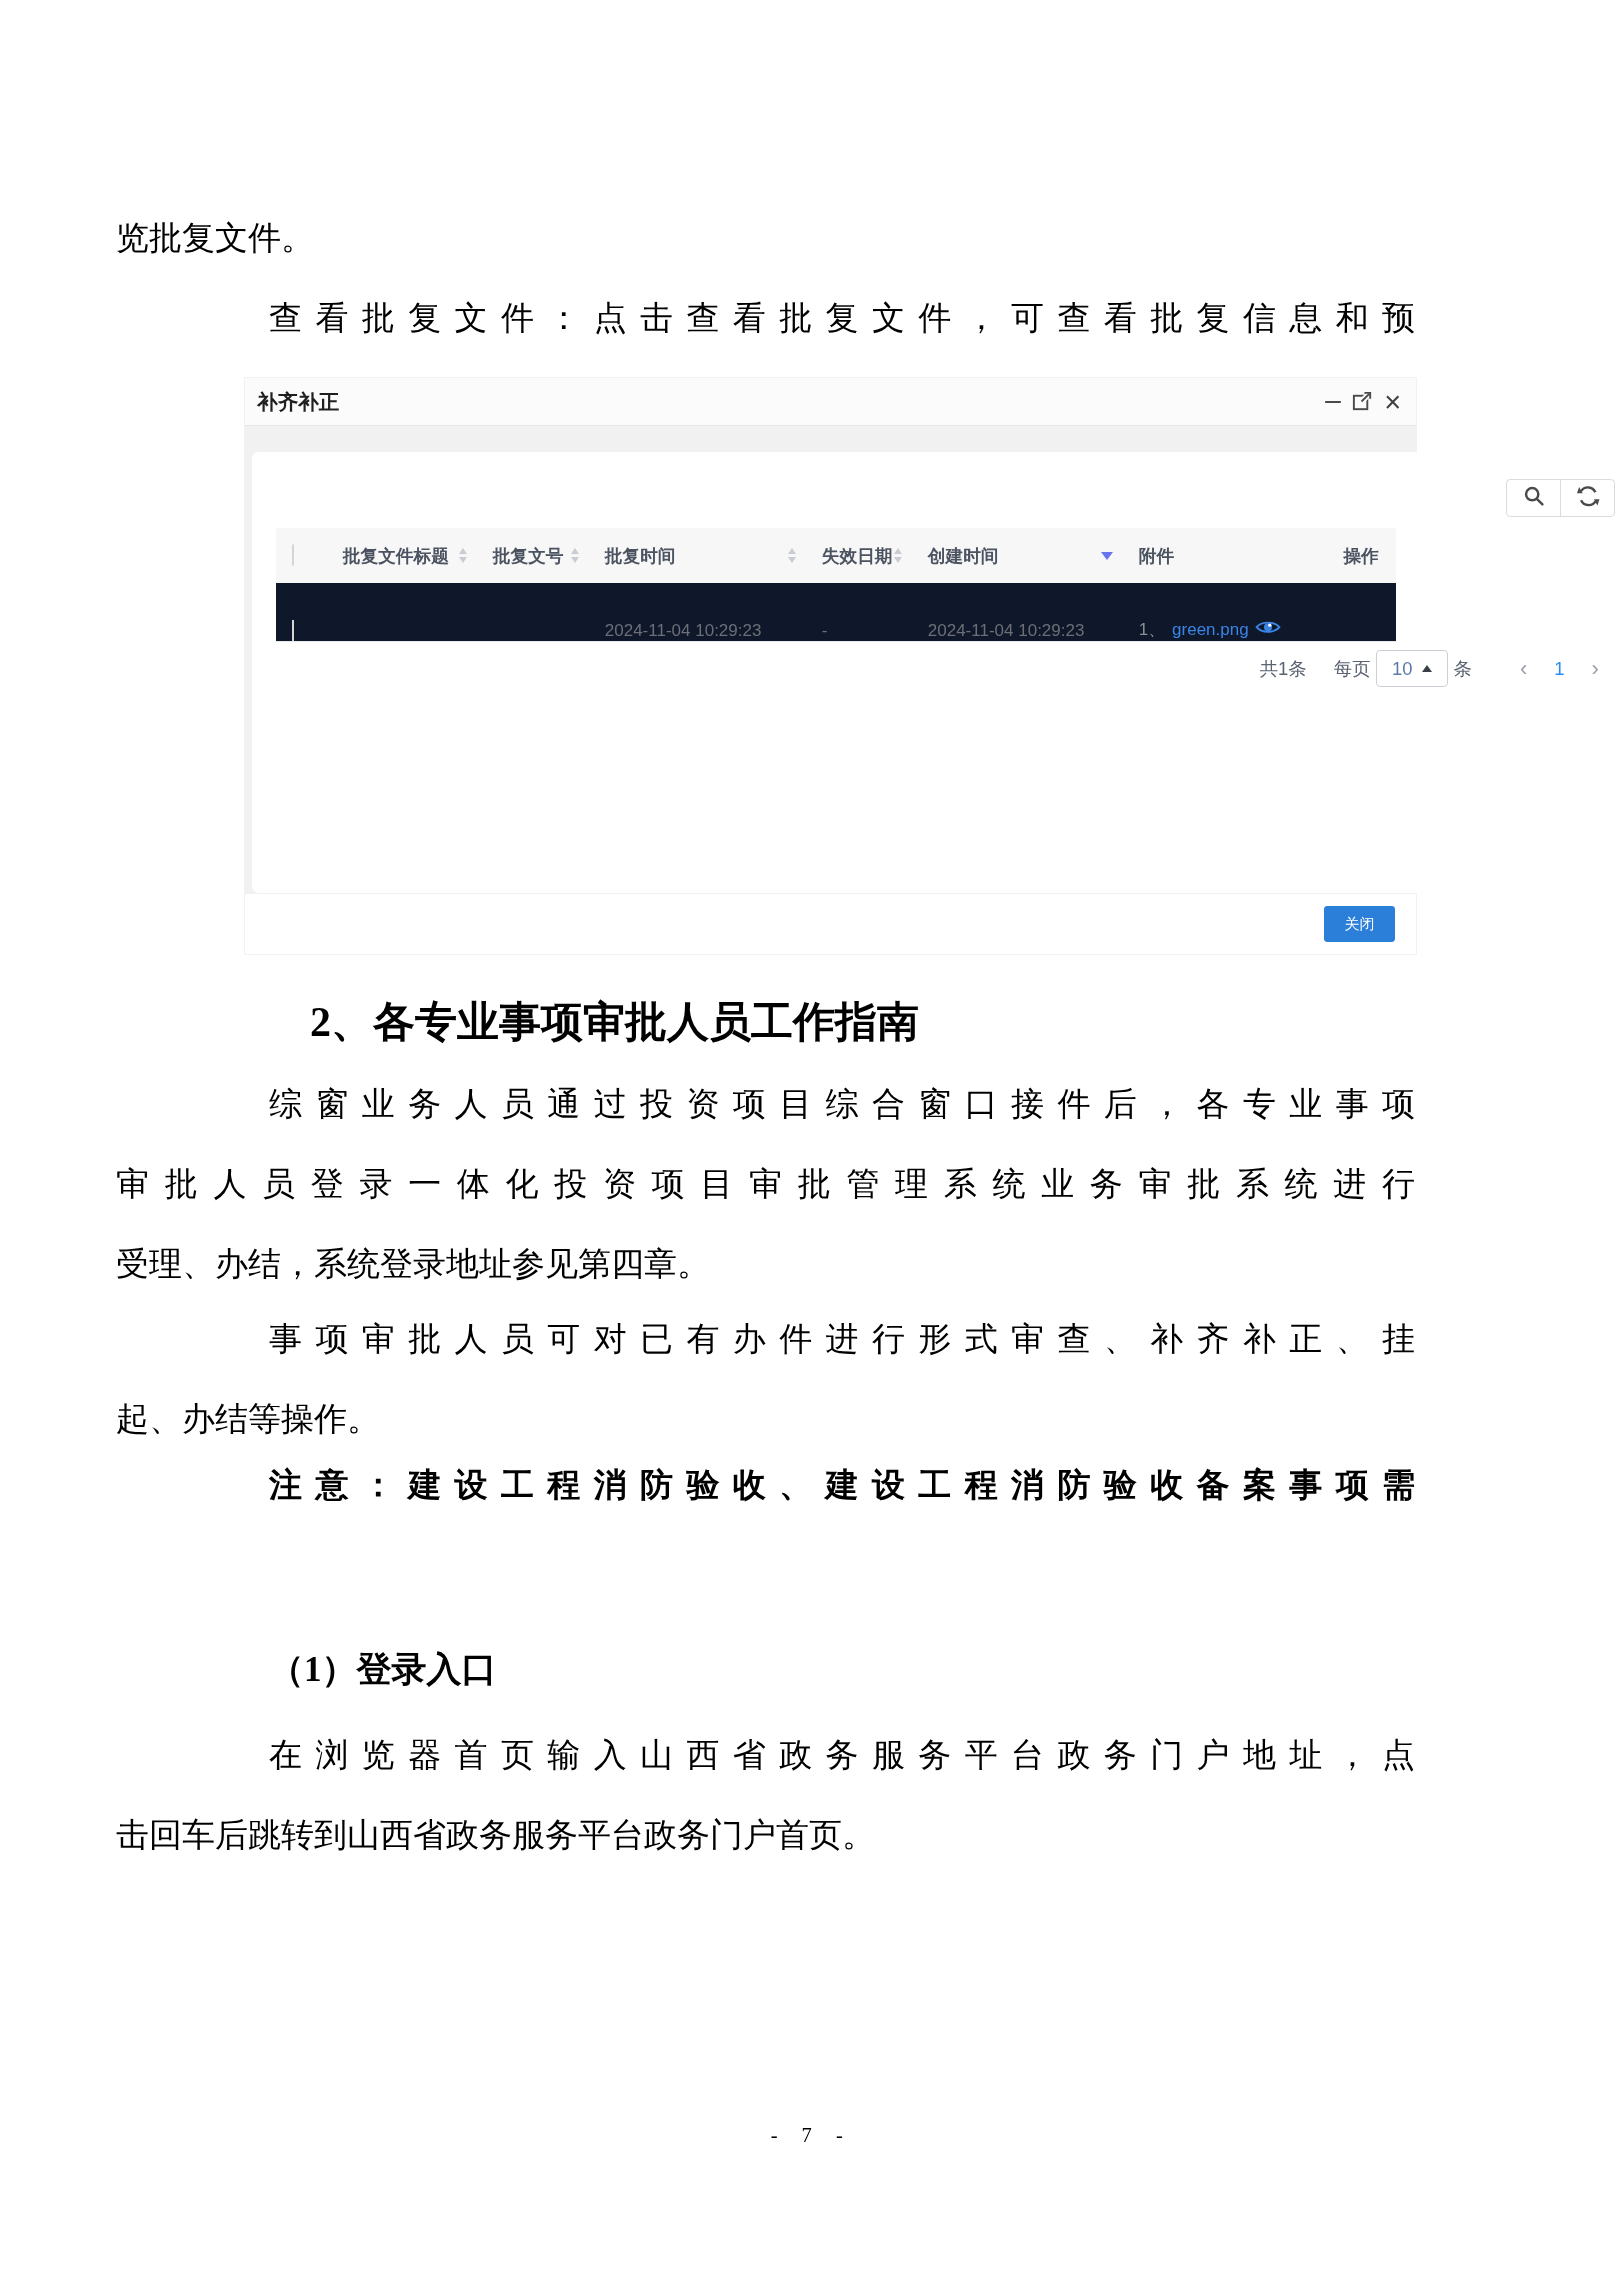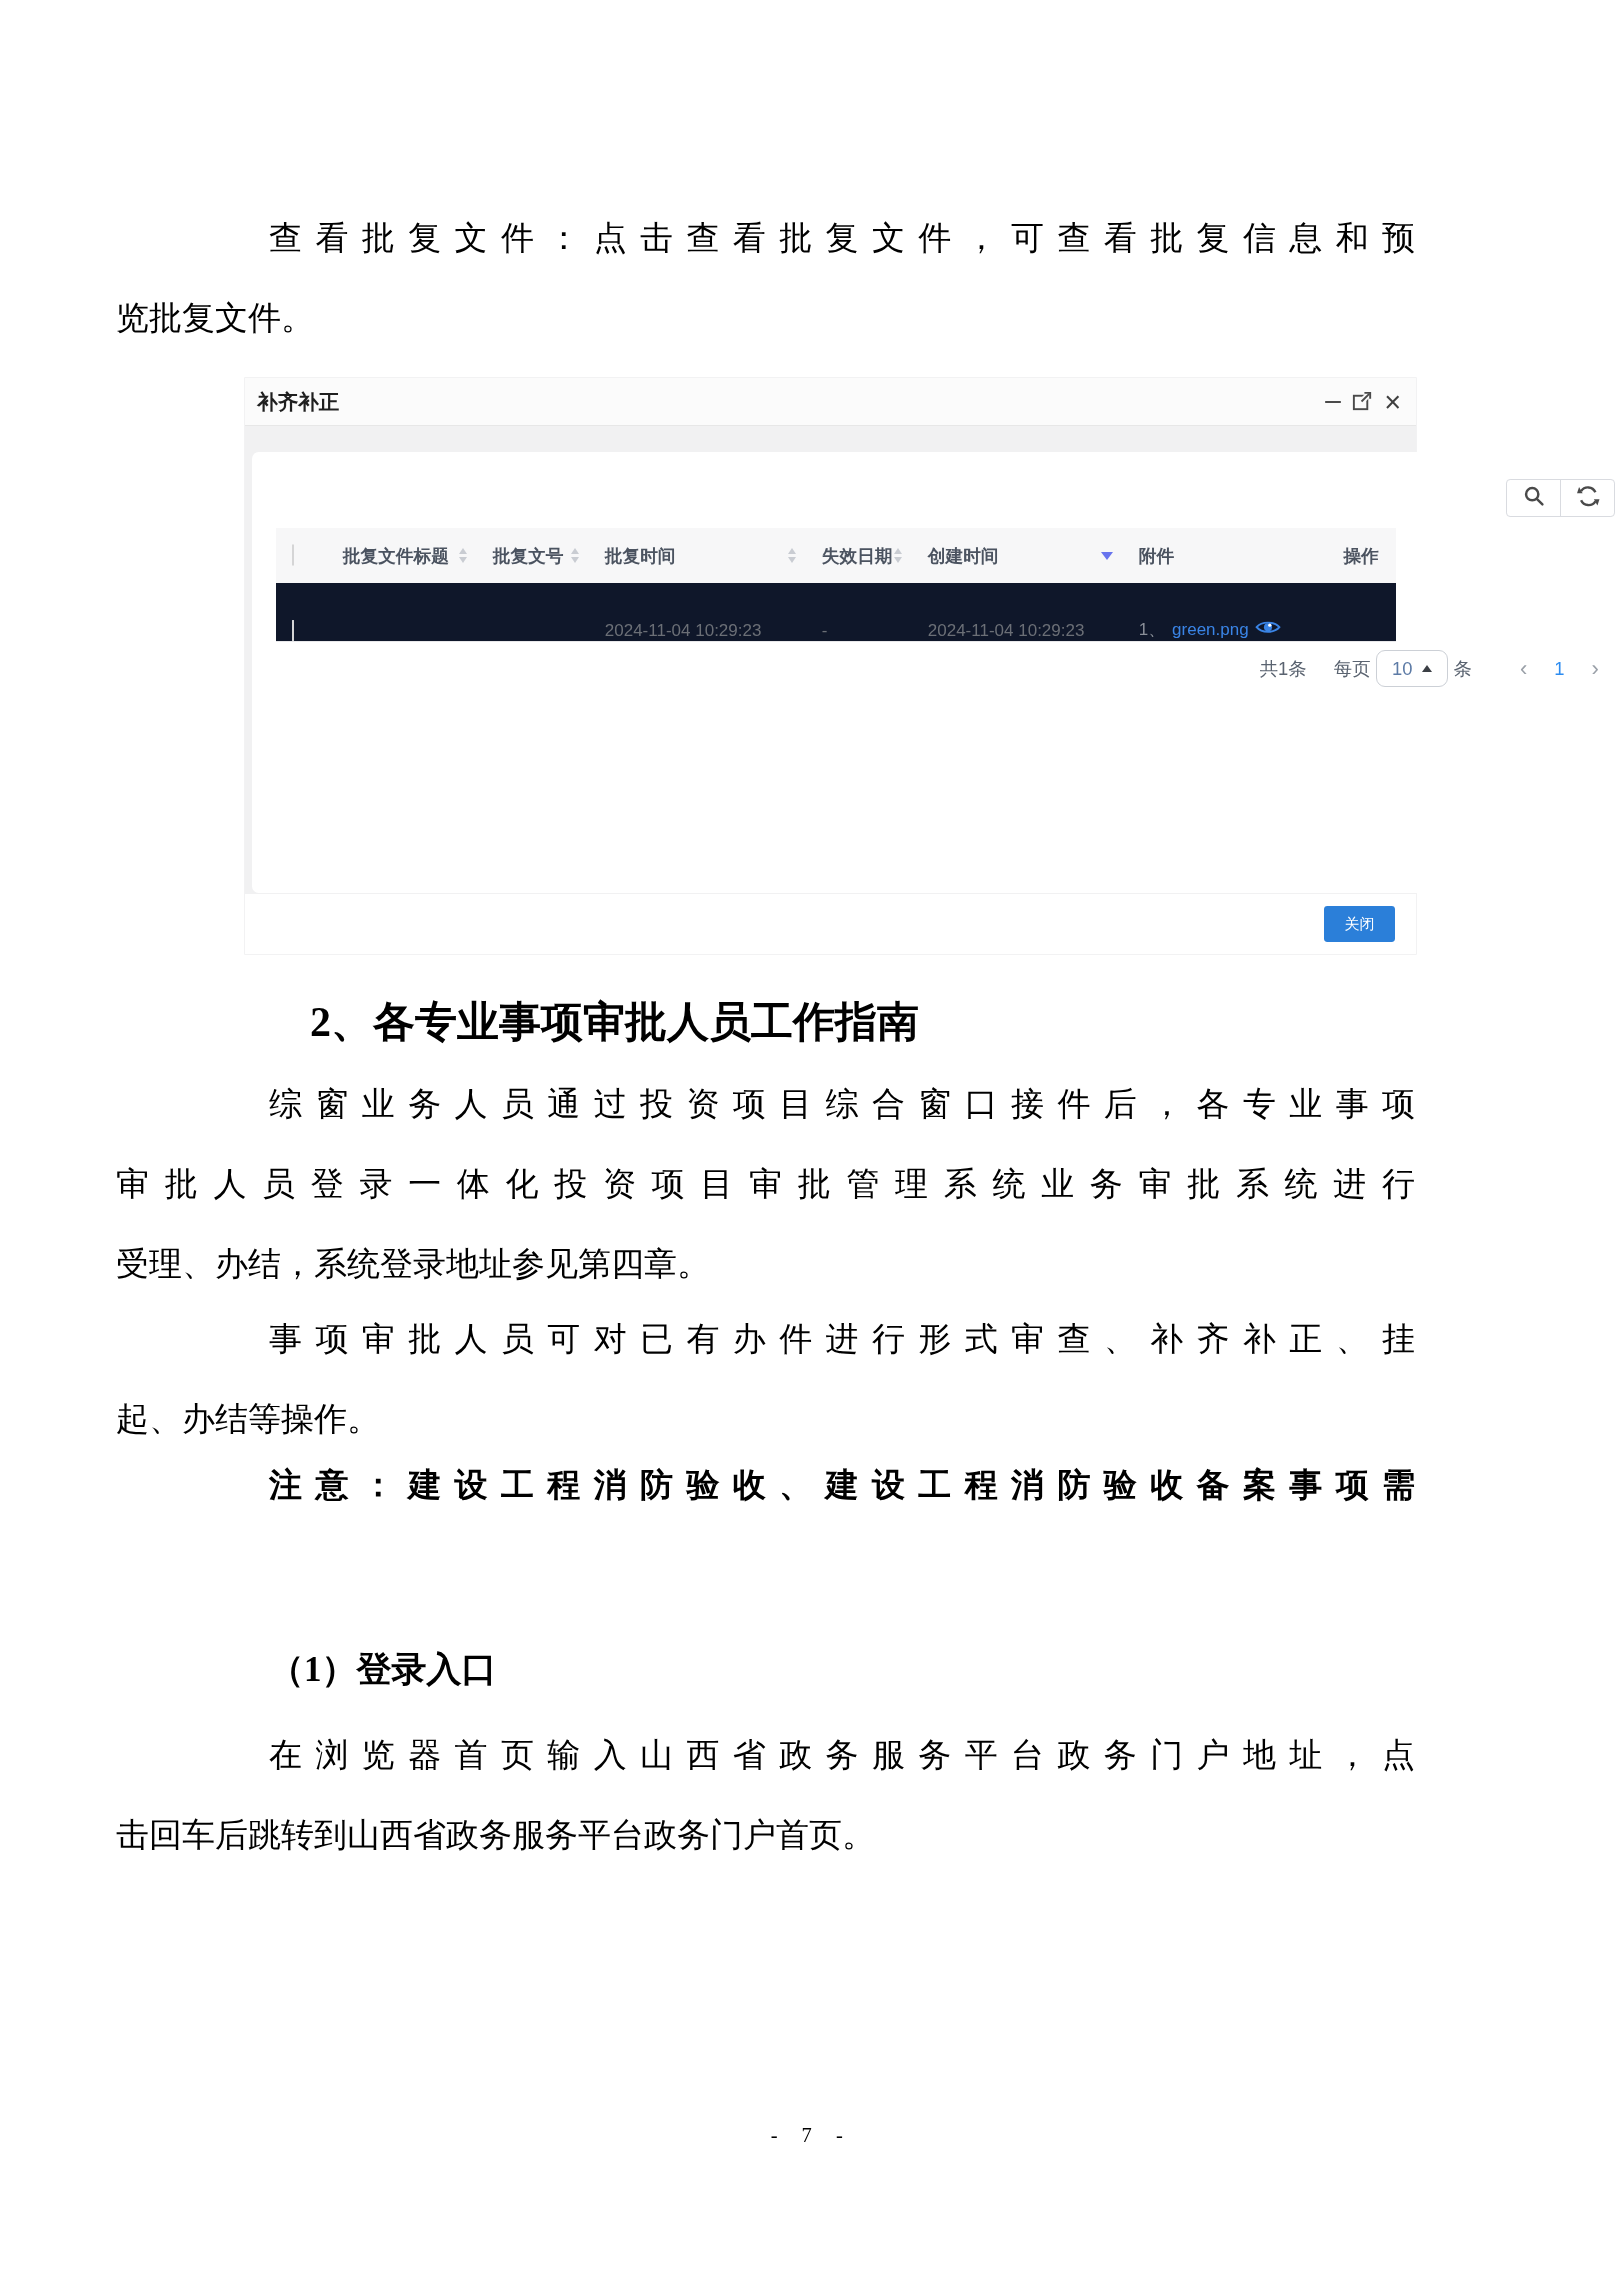--- a/index.html
+++ b/index.html
@@ -63,43 +63,43 @@
   .attach-prefix{color:#8a8f98;}
   .attach-link{color:#3a84e6;cursor:pointer;}
   
   .pager{
     position:absolute;right:37px;top:196px;height:41px;display:flex;align-items:center;
     font-size:18.4px;color:#5a6370;
   }
   .pg-total{margin-right:27px;}
   .pg-perpage{margin-right:5.5px;}
   .pg-select{
-    width:72px;height:37px;border:0.7px solid #ccd0d6;border-radius:9px;background:#fff;
+    width:72px;height:37px;border:0.7px solid #ccd0d6;border-radius:4px;background:#fff;
     display:flex;align-items:center;justify-content:center;column-gap:9.5px;margin-right:5.5px;box-sizing:border-box;cursor:pointer;
   }
   .pg-size{color:#5d7ba6;}
   .sel-arrow{width:0;height:0;border-left:5.5px solid transparent;border-right:5.5px solid transparent;border-bottom:7.5px solid #3b3f45;}
   .pg-unit{margin-right:48px;}
   .pg-prev{color:#9aa0a8;margin-right:27px;font-size:22px;cursor:pointer;}
   .pg-page{color:#2d8cf0;margin-right:27px;cursor:pointer;}
   .pg-next{color:#9aa0a8;font-size:22px;cursor:pointer;}
   
   .dlg-footer{position:absolute;left:0;top:516px;width:100%;height:60px;background:#fff;}
   .close-btn{
     position:absolute;right:21px;top:12.3px;width:71px;height:36px;background:#2b7fd9;color:#fff;
     font-size:15px;border:none;border-radius:3.4px;display:flex;align-items:center;justify-content:center;cursor:pointer;
     font-family:"Liberation Sans",sans-serif;
   }
 </style>
 </head>
 <body>
 
 <div class="doc-block" style="top:198px">
+  <div class="doc-line">览批复文件。</div>
   <div class="doc-line fill ind">查看批复文件：点击查看批复文件，可查看批复信息和预</div>
-  <div class="doc-line">览批复文件。</div>
 </div>
 
 <div class="dialog">
   <div class="dlg-titlebar">
     <div class="dlg-title">补齐补正</div>
     <div class="dlg-controls">
       <div class="ctrl">
         <span class="min-bar"></span>
       </div>
       <div class="ctrl">

